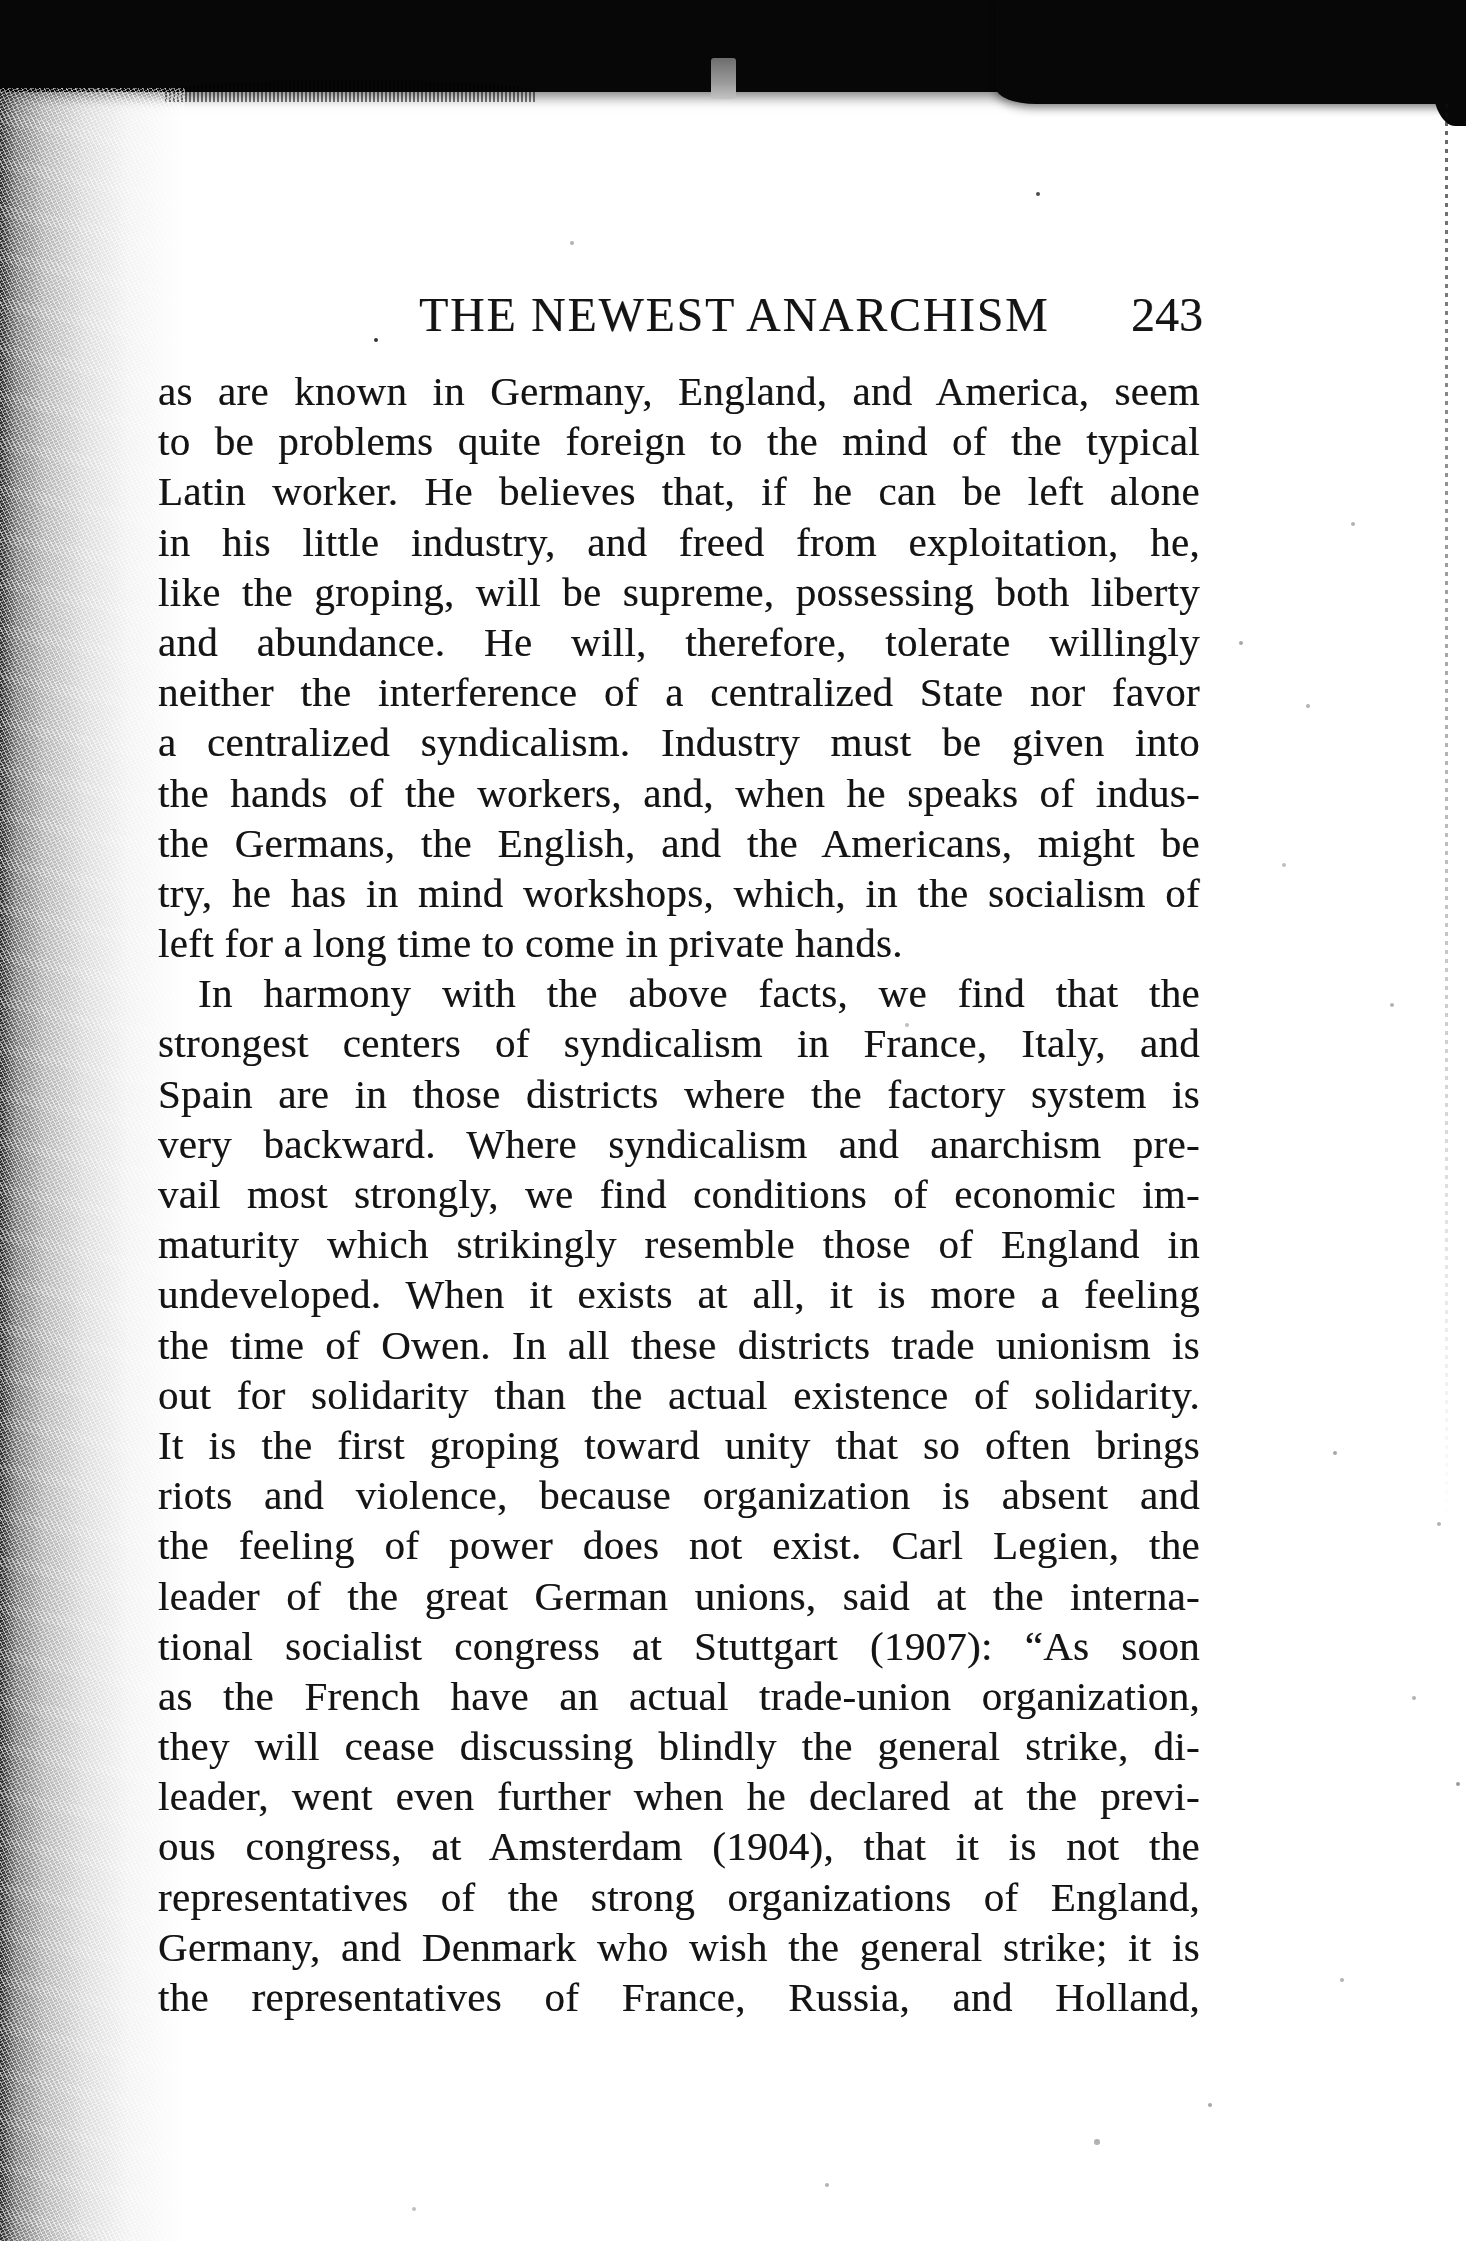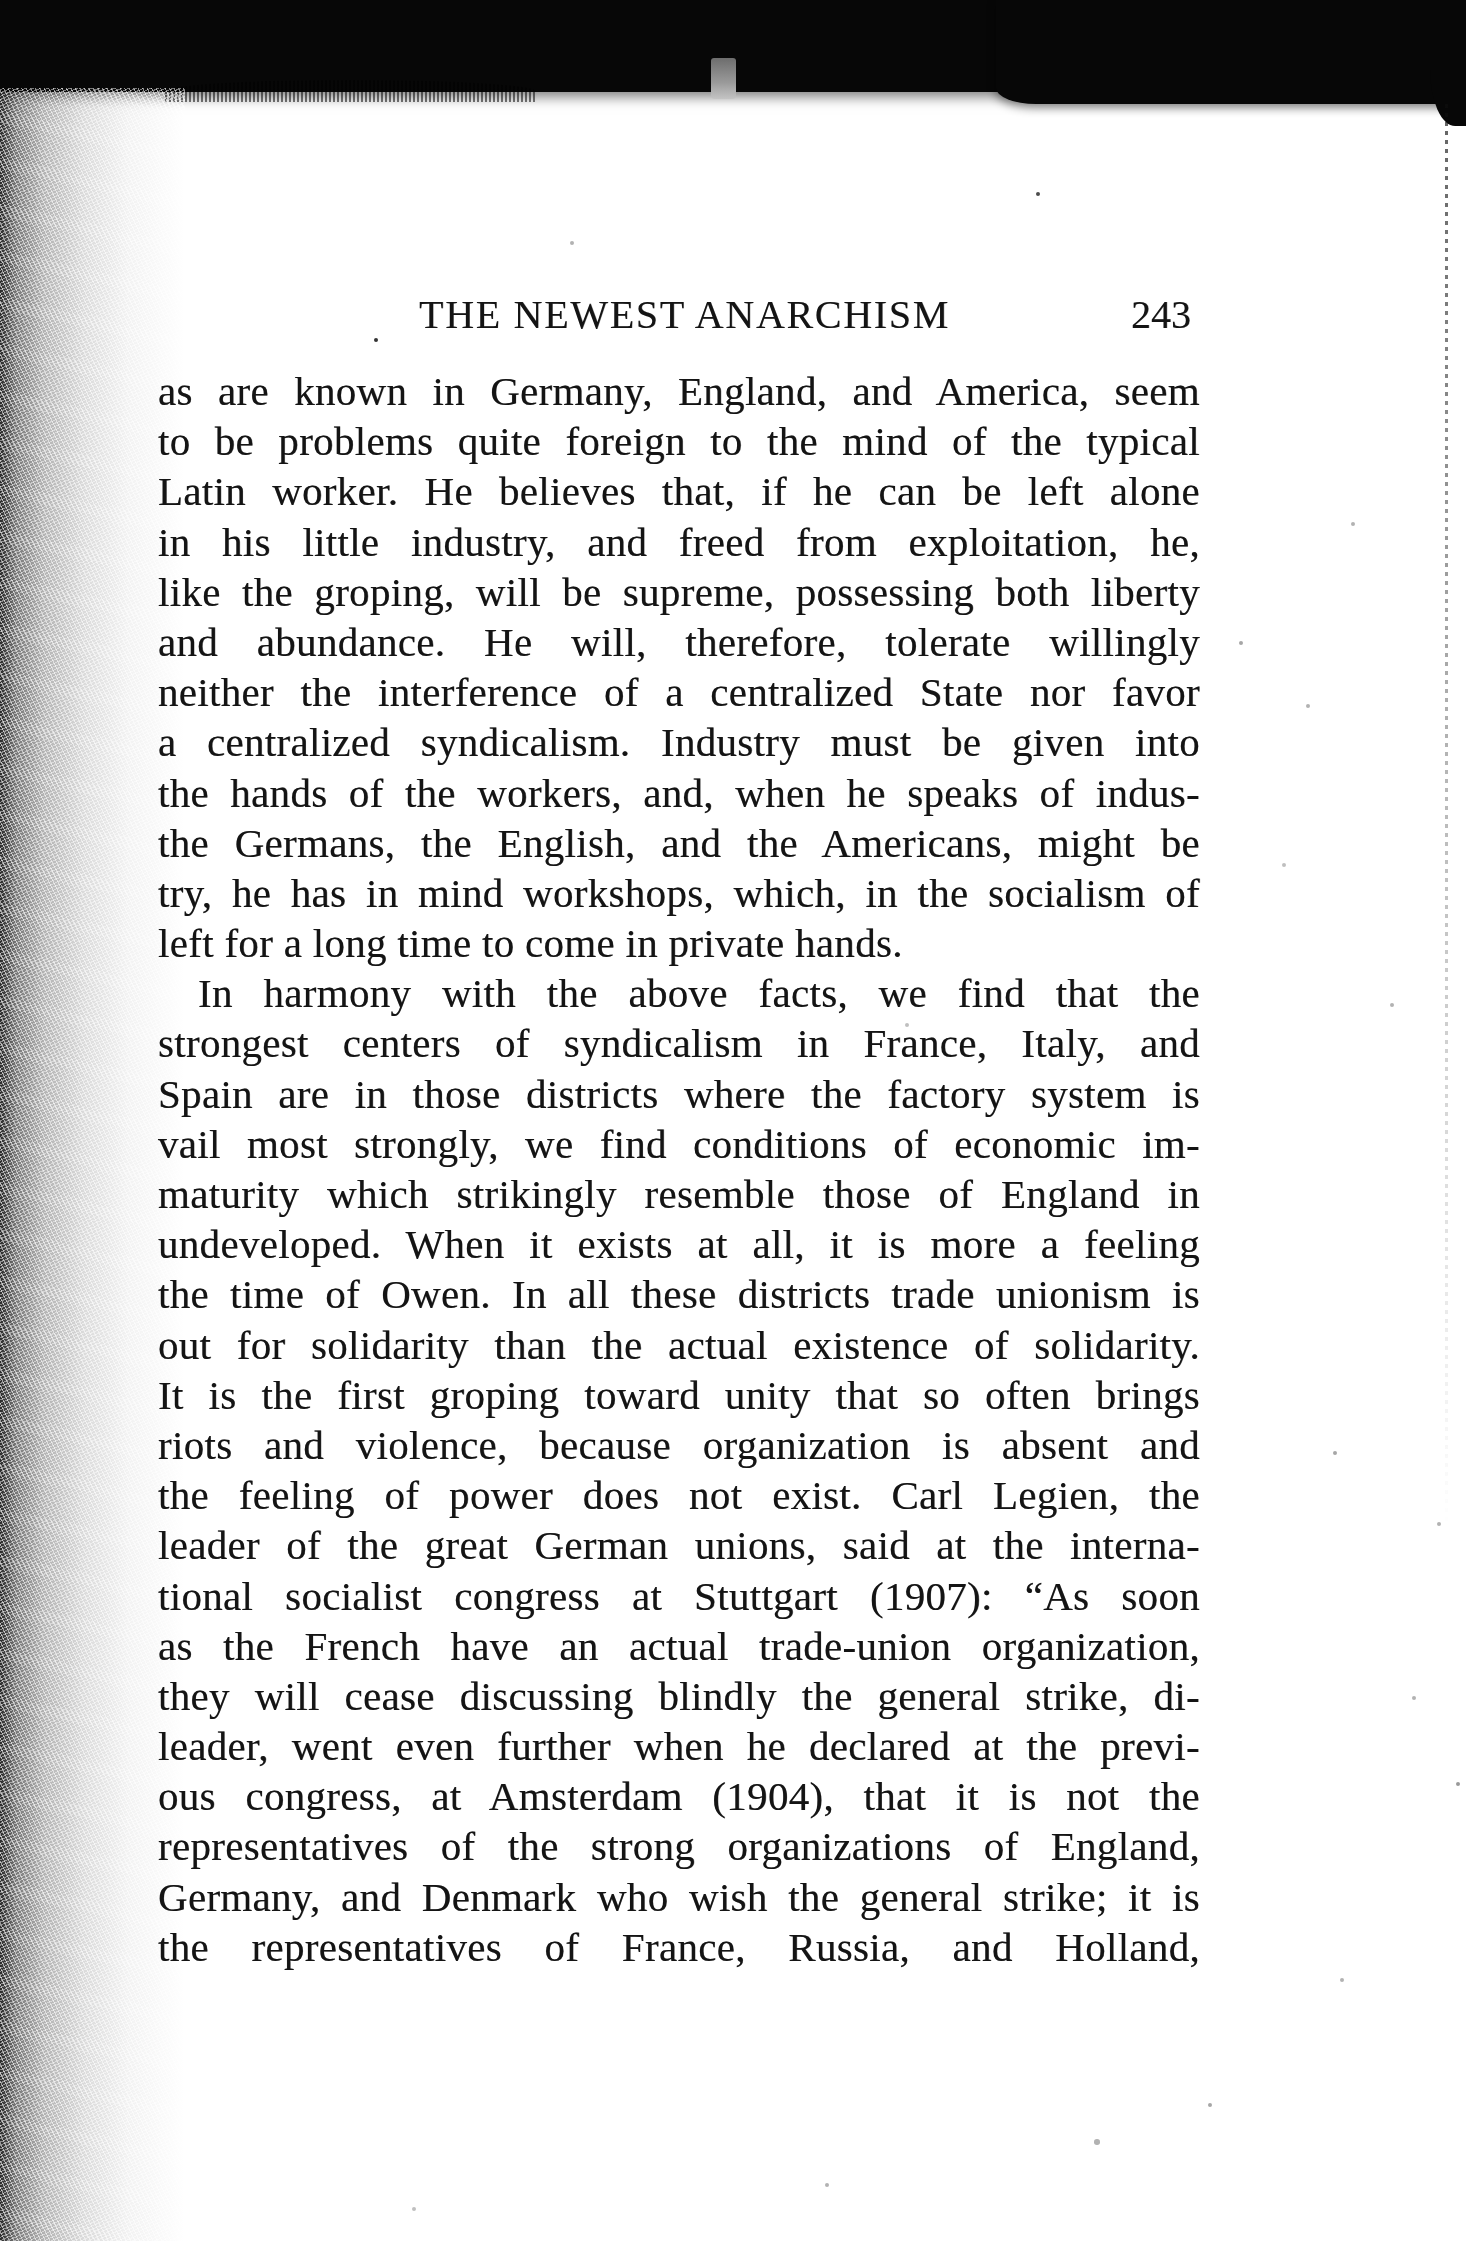--- a/index.html
+++ b/index.html
@@ -77,21 +77,21 @@
       826px 2184px 0 1px rgba(0,0,0,.3),
       413px 2208px 0 1px rgba(0,0,0,.25),
       1096px 2141px 0 2px rgba(0,0,0,.3),
       906px 1024px 0 1px rgba(0,0,0,.25),
       571px 242px 0 1px rgba(0,0,0,.3),
       1457px 1783px 0 1px rgba(0,0,0,.4);
   }
   
   .running-head{
     position:absolute;left:0;top:290px;width:1466px;height:50px;
-    line-height:50px;font-size:40px;
+    line-height:50px;font-size:48px;
   }
   .head-title{
     position:absolute;left:419px;
     letter-spacing:1.7px;
     text-shadow:.4px .4px 0 rgba(0,0,0,.4);
     white-space:nowrap;
   }
   .folio{
     position:absolute;left:1131px;
     text-shadow:.4px .4px 0 rgba(0,0,0,.4);
@@ -136,20 +136,21 @@
   <div class="ln">and abundance. He will, therefore, tolerate willingly</div>
   <div class="ln">neither the interference of a centralized State nor favor</div>
   <div class="ln">a centralized syndicalism. Industry must be given into</div>
   <div class="ln">the hands of the workers, and, when he speaks of indus-</div>
   <div class="ln">the Germans, the English, and the Americans, might be</div>
   <div class="ln">try, he has in mind workshops, which, in the socialism of</div>
   <div class="ln end">left for a long time to come in private hands.</div>
   <div class="ln indent">In harmony with the above facts, we find that the</div>
   <div class="ln">strongest centers of syndicalism in France, Italy, and</div>
   <div class="ln">Spain are in those districts where the factory system is</div>
+  <div class="ln">very backward. Where syndicalism and anarchism pre-</div>
   <div class="ln">vail most strongly, we find conditions of economic im-</div>
   <div class="ln">maturity which strikingly resemble those of England in</div>
   <div class="ln">undeveloped. When it exists at all, it is more a feeling</div>
   <div class="ln">the time of Owen. In all these districts trade unionism is</div>
   <div class="ln">out for solidarity than the actual existence of solidarity.</div>
   <div class="ln">It is the first groping toward unity that so often brings</div>
   <div class="ln">riots and violence, because organization is absent and</div>
   <div class="ln">the feeling of power does not exist. Carl Legien, the</div>
   <div class="ln">leader of the great German unions, said at the interna-</div>
   <div class="ln">tional socialist congress at Stuttgart (1907): “As soon</div>

